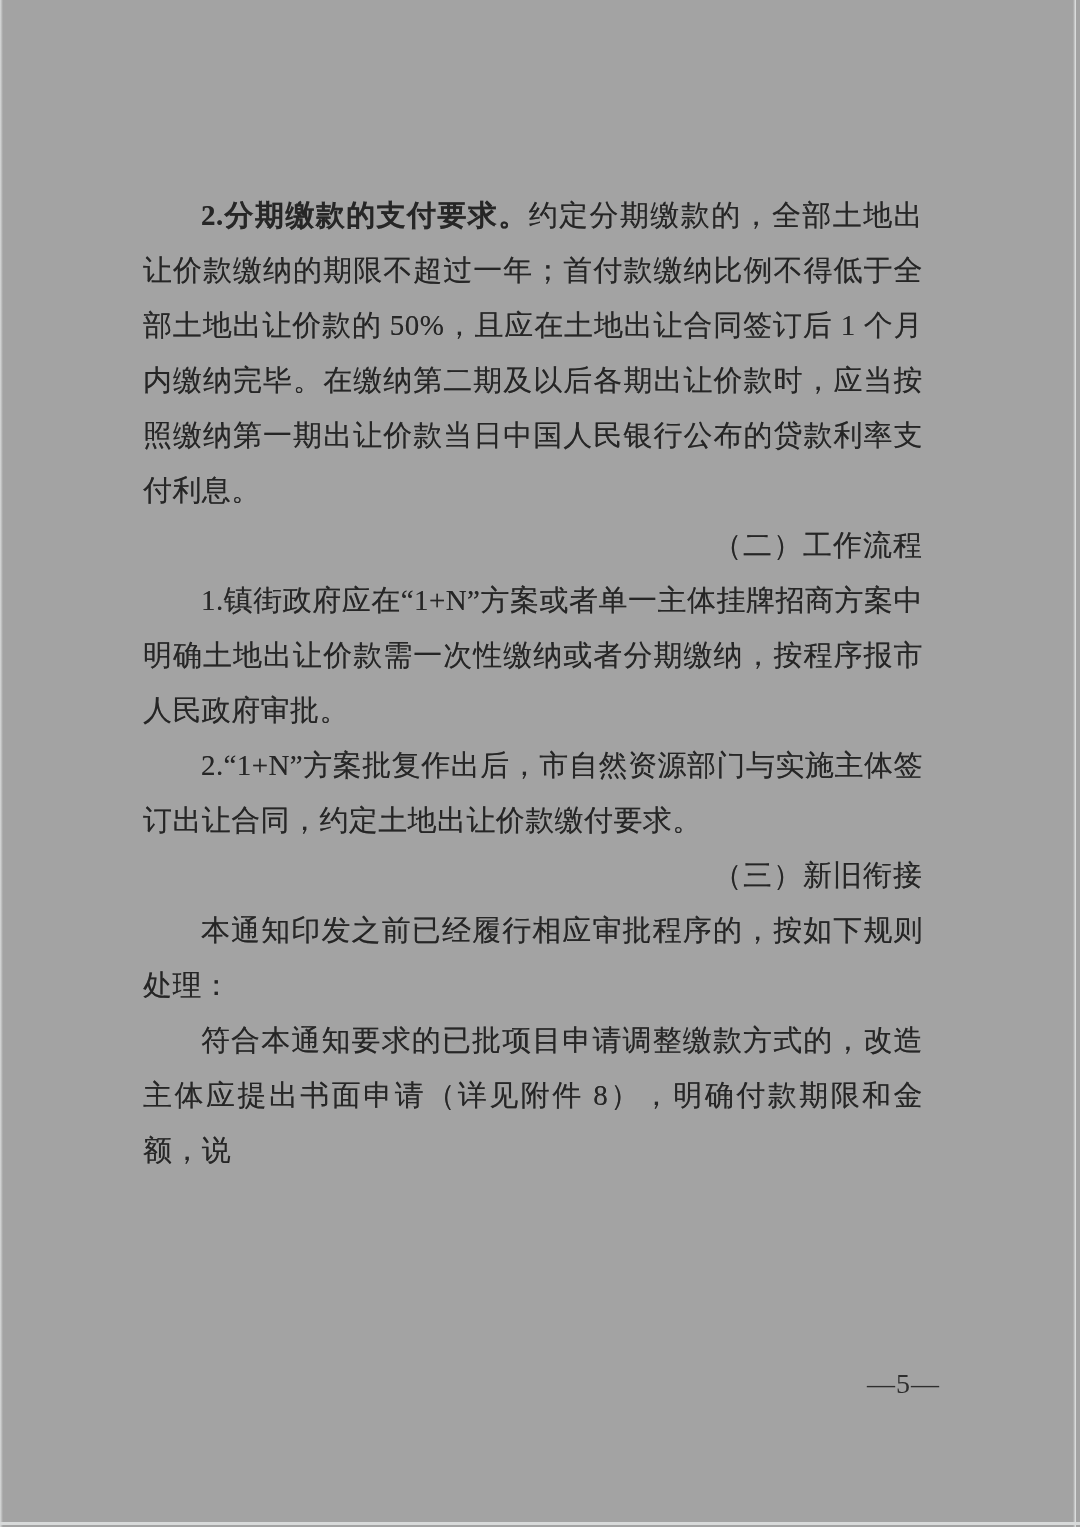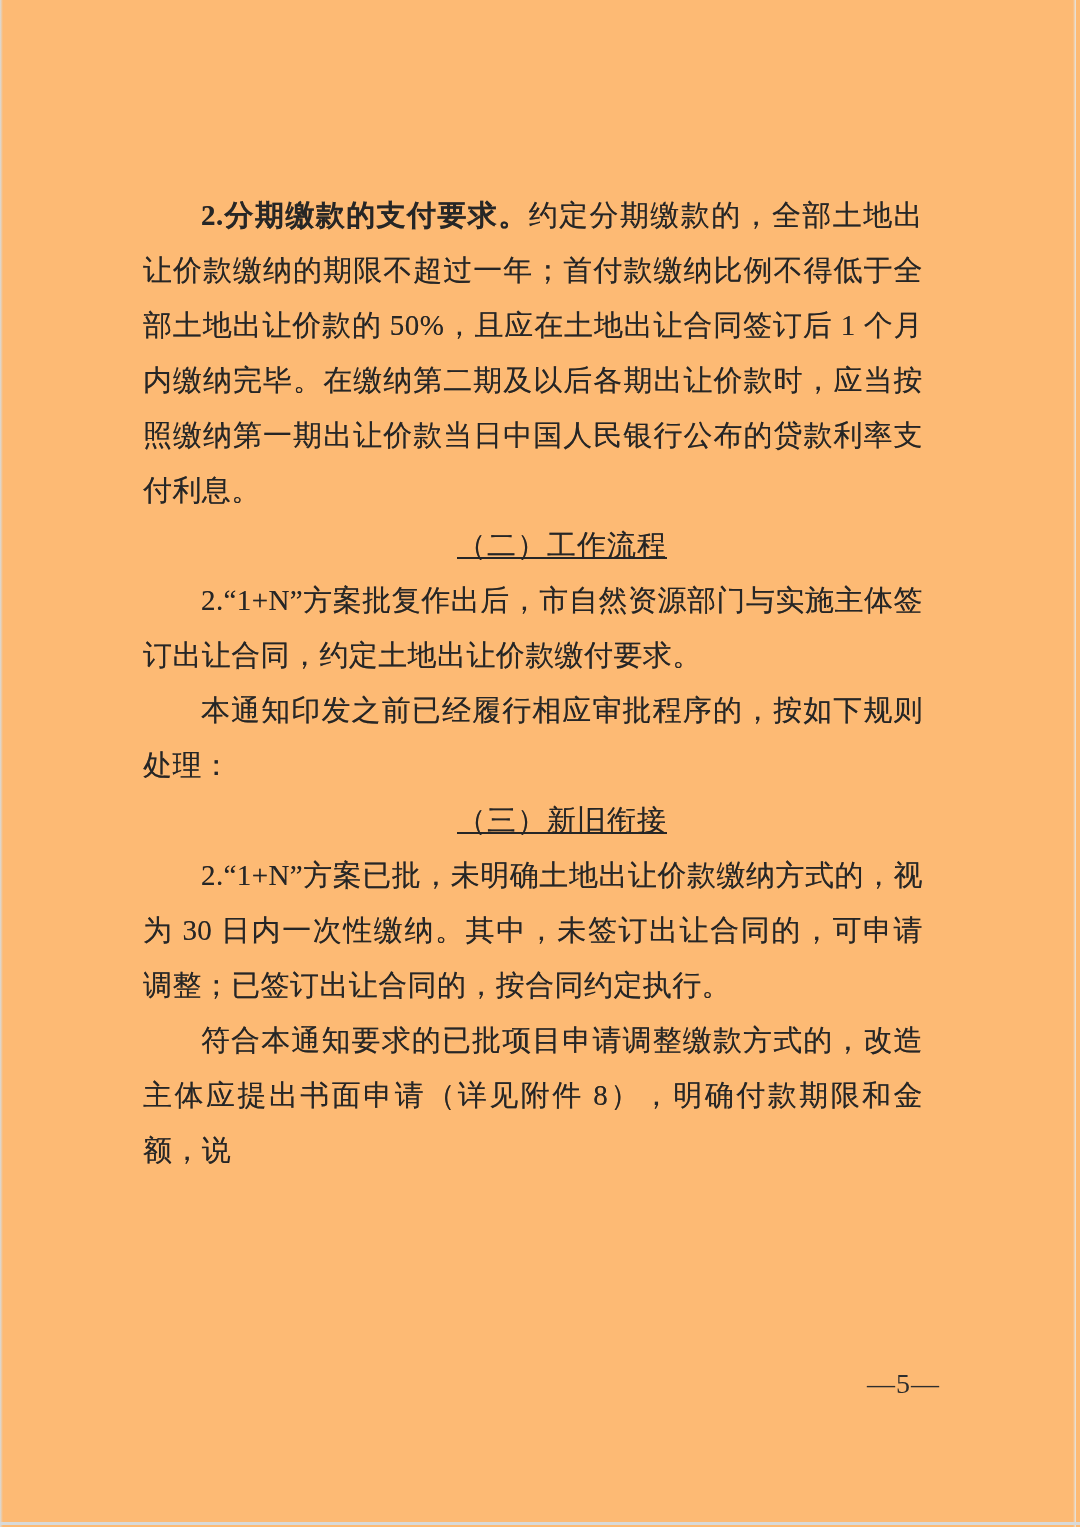--- a/index.html
+++ b/index.html
@@ -1,43 +1,42 @@
 <!DOCTYPE html>
 <html><head>
 <meta charset="utf-8">
 <style>
   * { margin: 0; padding: 0; box-sizing: border-box; }
   html, body { background: #ffffff; }
   .scan-page {
     position: relative;
     width: 1080px;
     height: 1527px;
-    background: #fdba74;
+    background: #a3a3a3;
     overflow: hidden;
     font-family: "Liberation Serif", "DejaVu Serif", serif;
     color: #262626;
   }
   .content {
     position: absolute;
     left: 143px;
     top: 188px;
     width: 780px;
   }
   .para {
     font-size: 29px;
     line-height: 55px;
     text-align: justify;
     text-indent: 2em;
     letter-spacing: 0.4px;
     text-shadow: 0 0 0.6px rgba(40,40,40,0.55);
   }
   .para.heading {
-    text-align: center;
+    text-align: right;
     letter-spacing: 1px;
-    text-decoration: underline;
   }
   .lead-bold {
     font-weight: bold;
   }
   .page-number {
     position: absolute;
     right: 140px;
     top: 1368px;
     font-size: 28px;
     letter-spacing: 1px;
@@ -63,27 +62,27 @@
 <div class="scan-page">
   <div class="edge-left"></div>
   <div class="edge-right"></div>
   <div class="edge-bottom"></div>
 
   <div class="content">
     <p class="para"><span class="lead-bold">2.分期缴款的支付要求。</span><span>约定分期缴款的，全部土地出让价款缴纳的期限不超过一年；首付款缴纳比例不得低于全部土地出让价款的 50%，且应在土地出让合同签订后 1 个月内缴纳完毕。在缴纳第二期及以后各期出让价款时，应当按照缴纳第一期出让价款当日中国人民银行公布的贷款利率支付利息。</span></p>
 
     <p class="para heading">（二）工作流程</p>
 
+    <p class="para">1.镇街政府应在“1+N”方案或者单一主体挂牌招商方案中明确土地出让价款需一次性缴纳或者分期缴纳，按程序报市人民政府审批。</p>
 
     <p class="para">2.“1+N”方案批复作出后，市自然资源部门与实施主体签订出让合同，约定土地出让价款缴付要求。</p>
 
+    <p class="para heading">（三）新旧衔接</p>
+
     <p class="para">本通知印发之前已经履行相应审批程序的，按如下规则处理：</p>
 
-    <p class="para heading">（三）新旧衔接</p>
 
-
-    <p class="para">2.“1+N”方案已批，未明确土地出让价款缴纳方式的，视为 30 日内一次性缴纳。其中，未签订出让合同的，可申请调整；已签订出让合同的，按合同约定执行。</p>
 
     <p class="para">符合本通知要求的已批项目申请调整缴款方式的，改造主体应提出书面申请（详见附件 8），明确付款期限和金额，说</p>
   </div>
 
   <div class="page-number">—5—</div>
 </div>
 
 </body></html>

